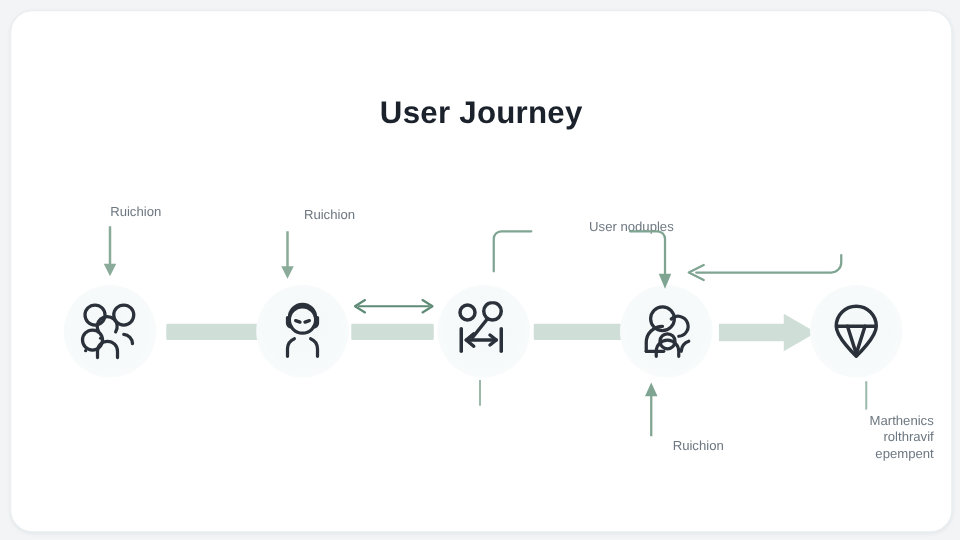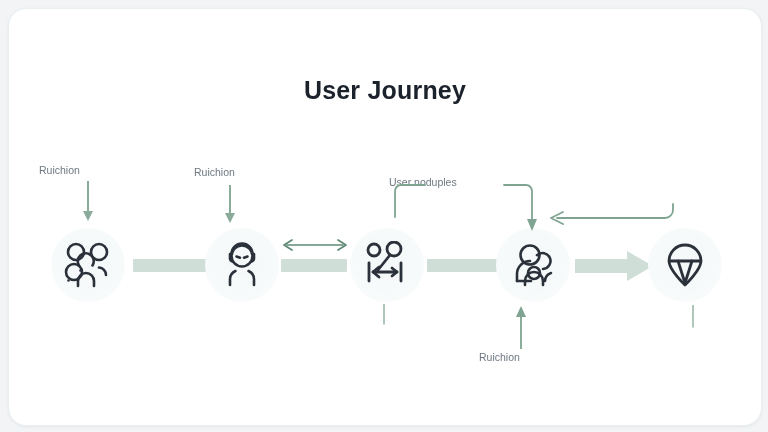--- a/index.html
+++ b/index.html
@@ -35,21 +35,21 @@
   .node svg{display:block;}
   
   .conn{
     position:absolute;height:13px;background:#cfdfd8;border-radius:1px;
   }
   .arrowconn{position:absolute;}
   
   .lbl{
     position:absolute;
     font-size:10.5px;color:#6d7781;
-    text-align:left;line-height:13px;
+    text-align:right;line-height:13px;
     white-space:pre-line;
   }
   .tick{position:absolute;}
 </style>
 </head>
 <body>
 
 <div id="card">
 
   <div id="title">User Journey</div>
@@ -159,14 +159,17 @@
 
   <svg class="tick" style="left:504px;top:292px;" width="16" height="48" viewBox="0 0 16 48">
     <path d="M8 48 V10" stroke="#7fa491" stroke-width="1.8" fill="none" stroke-linecap="round"></path>
     <path d="M3 16 L8 5 L13 16 Z" fill="#7fa491"></path>
   </svg>
   <div class="lbl" style="left:470px;top:342px;width:100px;">Ruichion</div>
 
   <svg class="tick" style="left:679px;top:296px;" width="10" height="24" viewBox="0 0 10 24">
     <path d="M5 0 V22" stroke="#9bb8a8" stroke-width="1.6" stroke-linecap="round"></path>
   </svg>
+  <div class="lbl" style="left:628px;top:322px;width:110px;">Marthenics
+rolthravif
+epempent</div>
 
 </div>
 
 </body></html>

